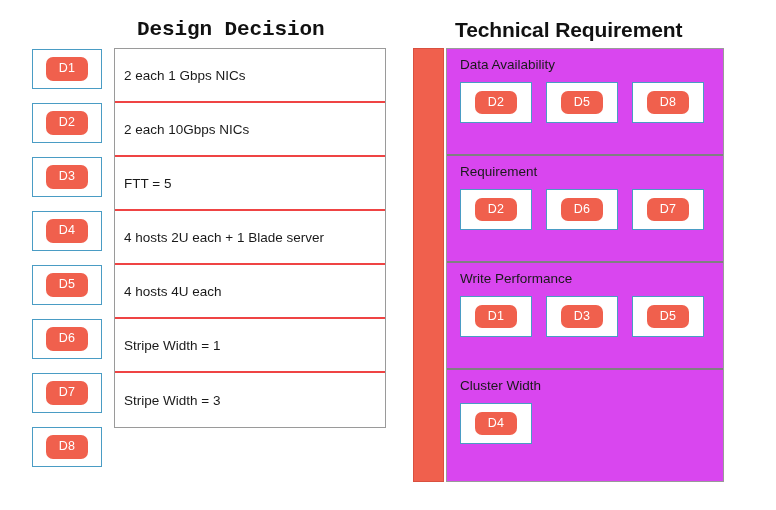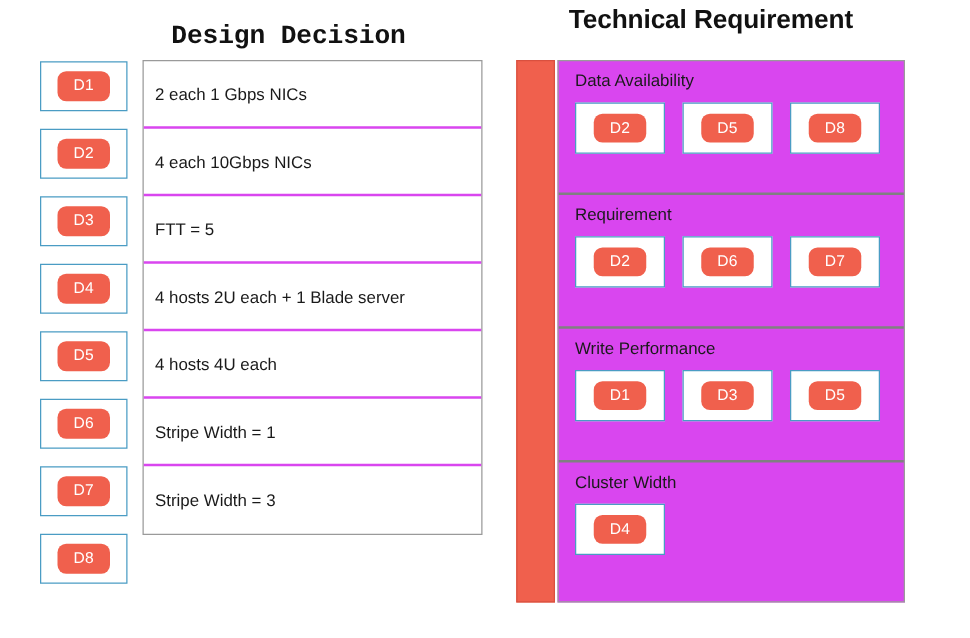--- a/index.html
+++ b/index.html
@@ -34,21 +34,21 @@
 
   .panel-title {
     position: absolute;
     font-size: 21px;
     font-weight: bold;
     color: #111111;
     letter-spacing: -0.1px;
     white-space: nowrap;
   }
   #title-design   { left: 137px; top: 18px; font-family: Liberation Mono, monospace; }
-  #title-technical{ left: 455px; top: 4px; }
+  #title-technical{ left: 455px; top: 18px; }
 
   .left-col {
     position: absolute;
     left: 32px;
     top: 49px;
     width: 70px;
   }
   .left-d-box {
     width: 70px;
     height: 40px;
@@ -78,21 +78,21 @@
     background: #ffffff;
   }
   .dd-row {
     height: 54px;
     box-sizing: border-box;
     display: flex;
     align-items: center;
     padding-left: 9px;
     font-size: 13.5px;
     color: #1a1a1a;
-    border-bottom: 2px solid #d946ef;
+    border-bottom: 2px solid #ef4444;
   }
   .dd-row:last-child { border-bottom: none; }
 
   
 
   .tr-bar {
     position: absolute;
     left: 413px;
     top: 48px;
     width: 31px;
@@ -173,21 +173,21 @@
   <div class="left-d-box">
     <span class="d-pill">D7</span>
   </div>
   <div class="left-d-box">
     <span class="d-pill">D8</span>
   </div>
 </div>
 
 <div class="dd-table">
   <div class="dd-row">2 each 1 Gbps NICs</div>
-  <div class="dd-row">4 each 10Gbps NICs</div>
+  <div class="dd-row">2 each 10Gbps NICs</div>
   <div class="dd-row">FTT = 5</div>
   <div class="dd-row">4 hosts 2U each + 1 Blade server</div>
   <div class="dd-row">4 hosts 4U each</div>
   <div class="dd-row">Stripe Width = 1</div>
   <div class="dd-row">Stripe Width = 3</div>
 </div>
 
 <div class="panel-title" id="title-technical">Technical Requirement</div>
 
 <div class="tr-bar"></div>

